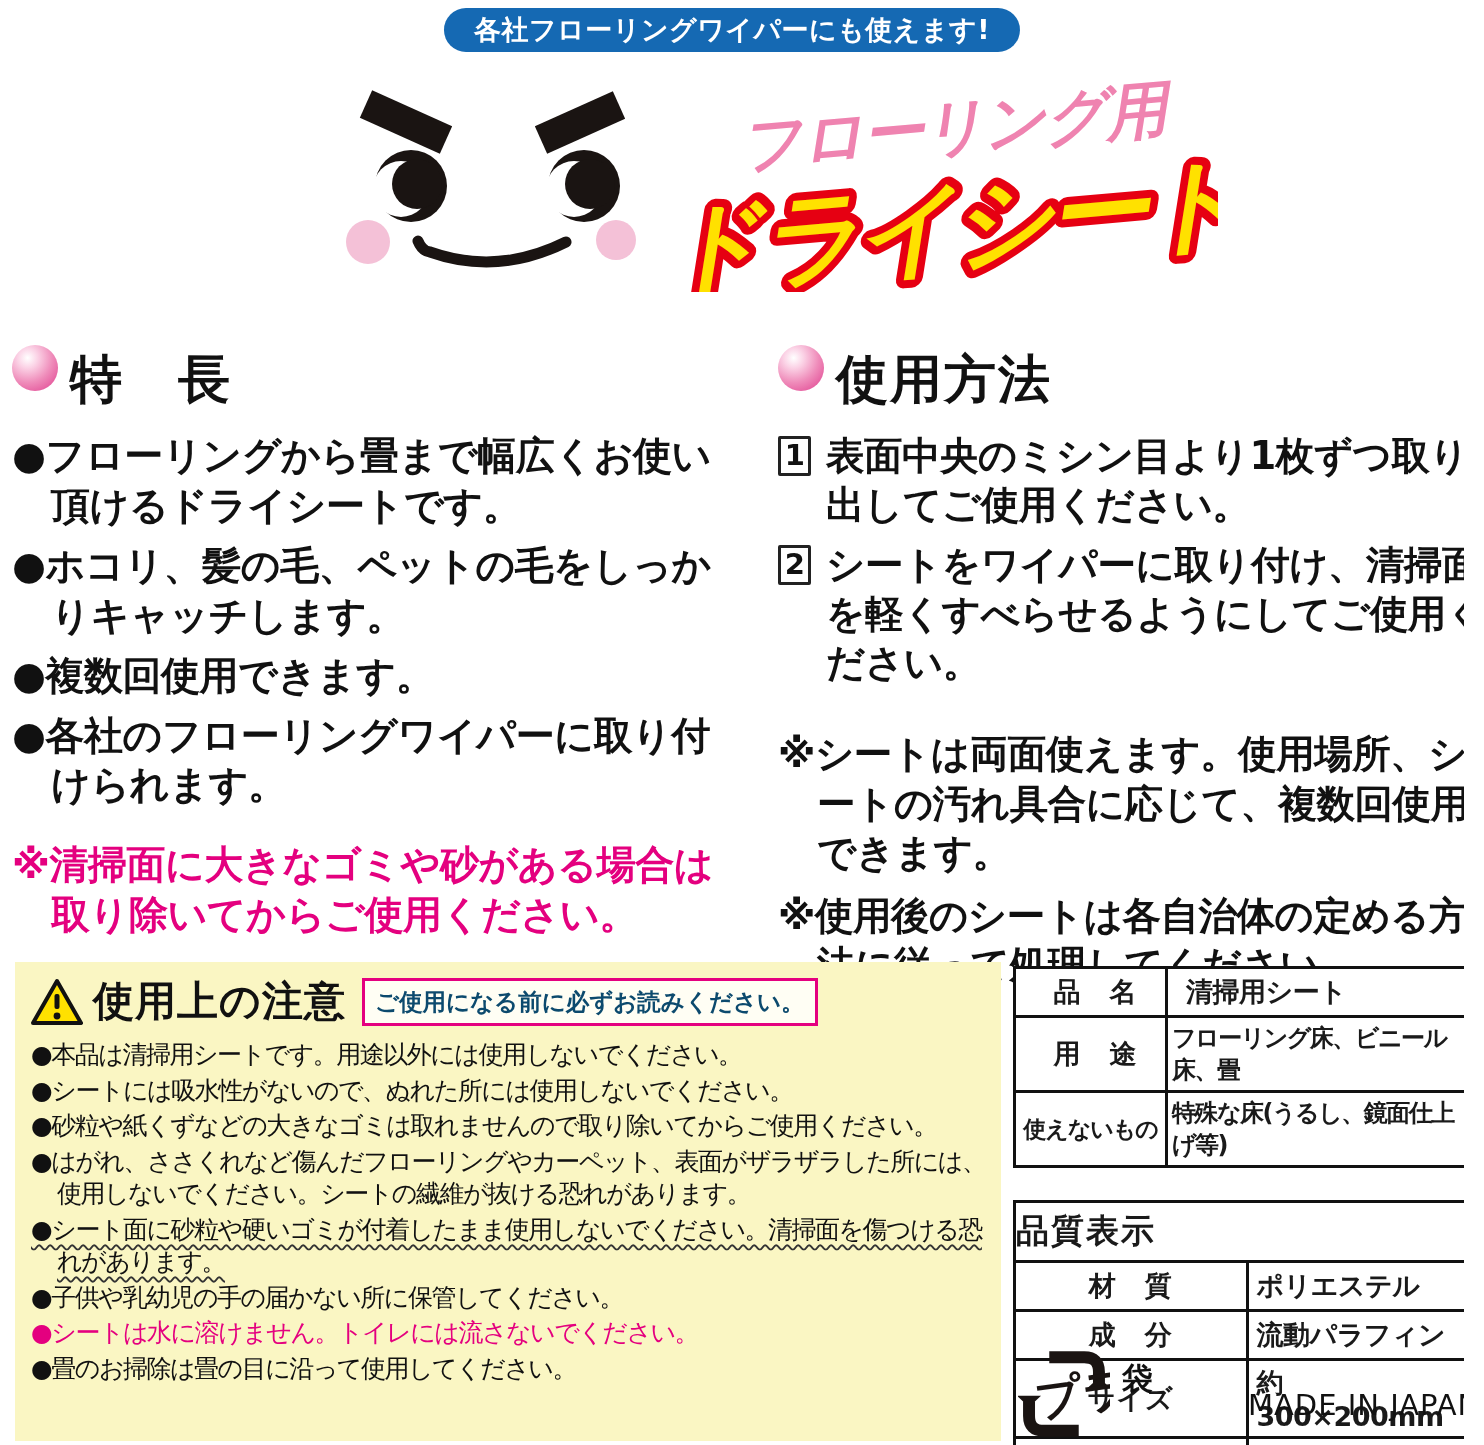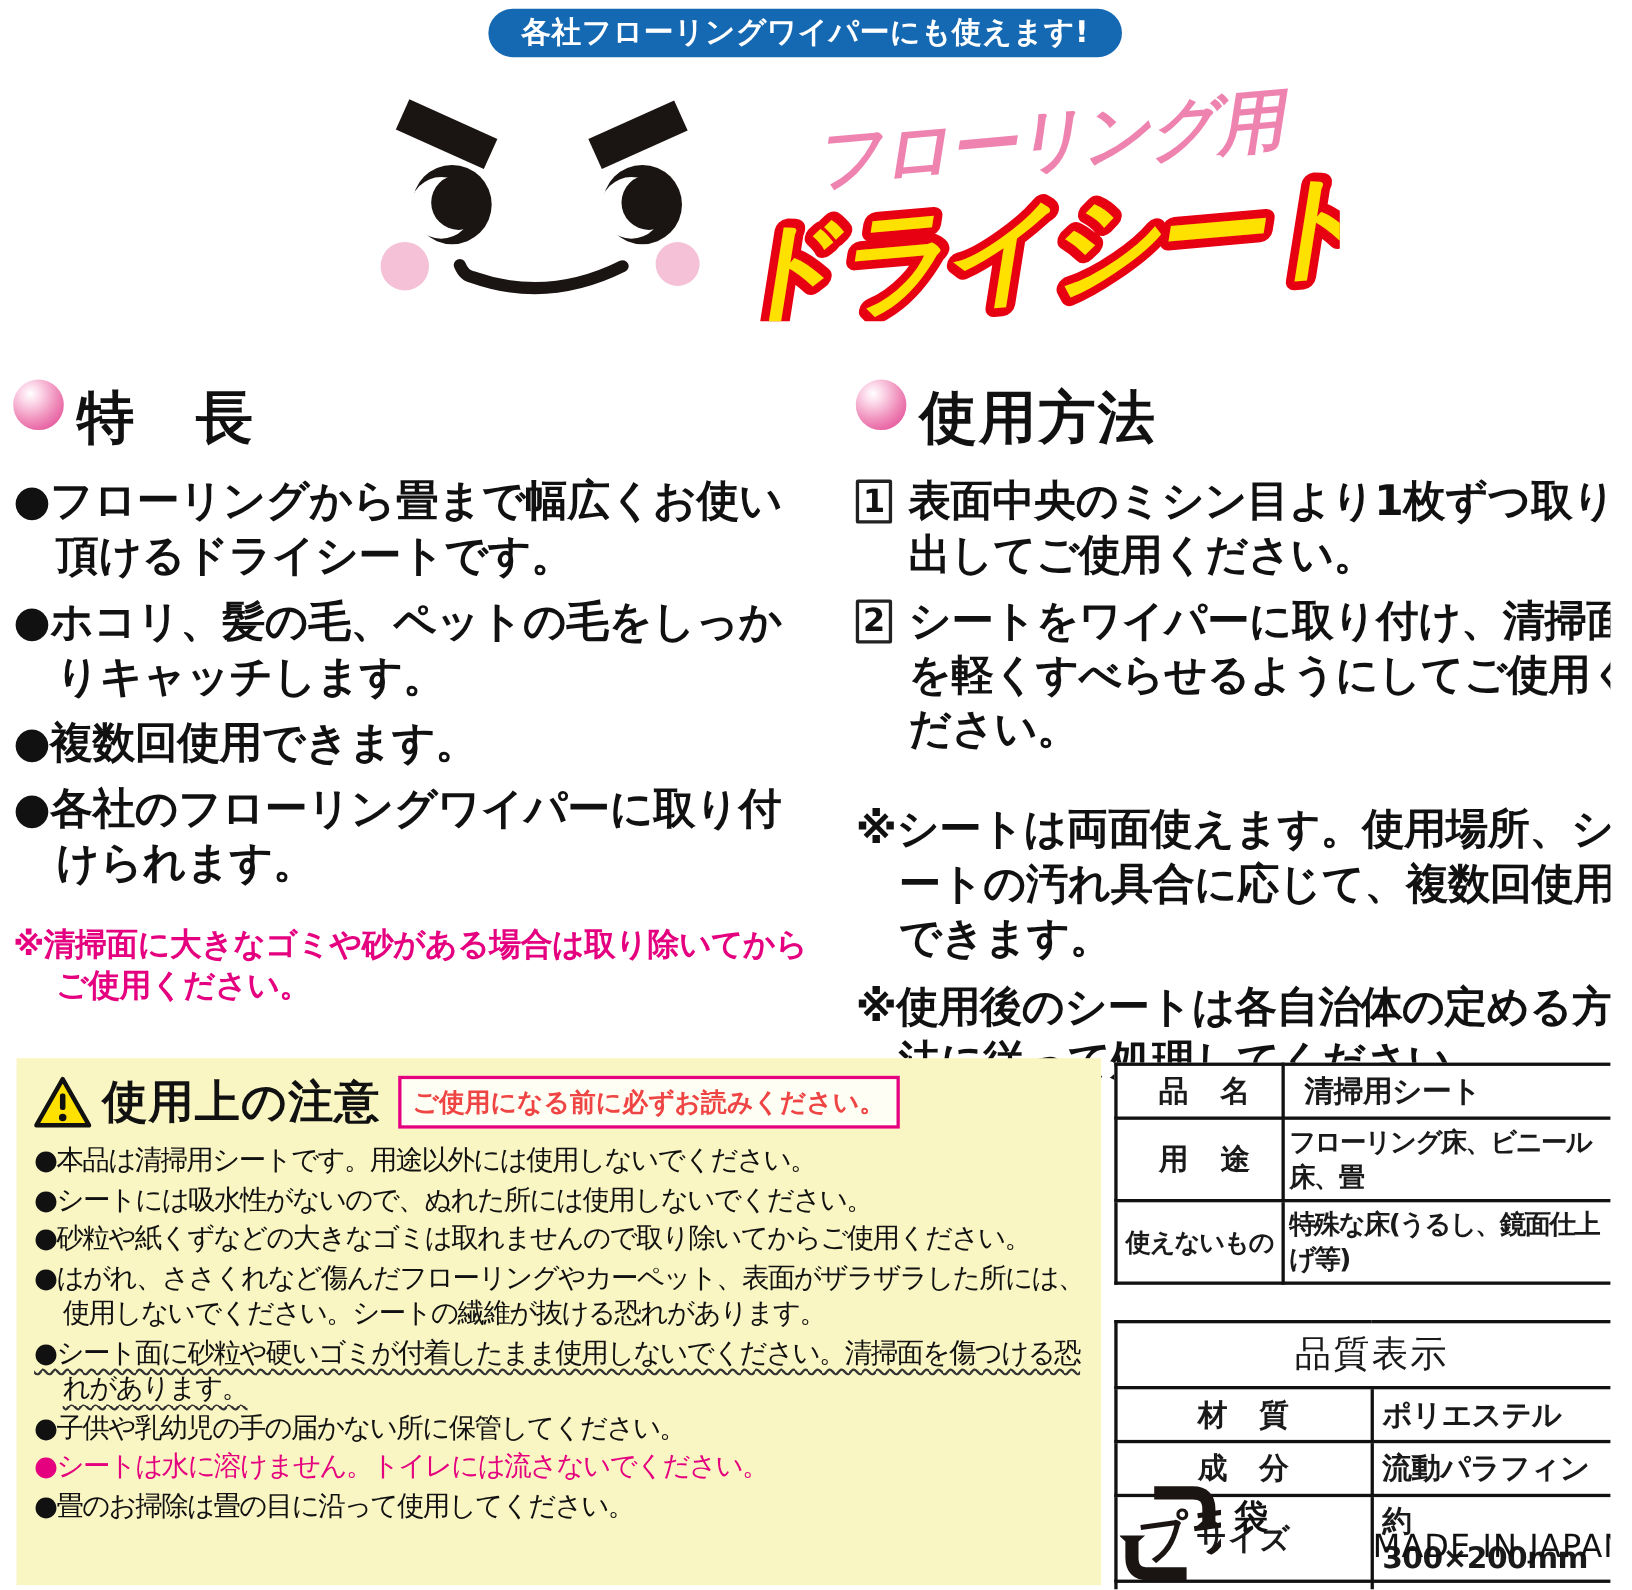--- a/index.html
+++ b/index.html
@@ -20,54 +20,54 @@
   .sec-head{display:flex;align-items:flex-start;gap:12px;margin-bottom:16px;}
   .ball{width:46px;height:46px;border-radius:50%;flex:0 0 auto;
     background:radial-gradient(circle at 34% 28%, #ffffff 0%, #fbd3e6 22%, #ef8cba 55%, #e4559b 85%, #d94490 100%);}
   .sec-title{font-size:52px;font-weight:900;letter-spacing:2px;color:#111;}
 
   .features{left:12px;top:345px;width:728px;}
   .usage{left:778px;top:345px;width:712px;}
 
   .bullet{font-size:39px;line-height:1.28;font-weight:600;letter-spacing:-0.5px;
     padding-left:39px;text-indent:-39px;margin-bottom:10px;color:#111;}
-  .note-pink{color:#e4007f;font-size:29px;line-height:1.28;font-weight:600;letter-spacing:-0.5px;
+  .note-pink{color:#e4007f;font-size:39px;line-height:1.28;font-weight:600;letter-spacing:-0.5px;
     padding-left:39px;text-indent:-39px;margin-top:30px;}
 
   .step{position:relative;padding-left:48px;font-size:38.5px;line-height:1.28;font-weight:600;
     letter-spacing:-0.5px;margin-bottom:10px;color:#111;}
   .stepnum{position:absolute;left:0;top:5px;width:33px;height:40px;border:3px solid #222;
     display:flex;align-items:center;justify-content:center;font-size:29px;font-weight:600;
     box-sizing:border-box;border-radius:2px;}
   .usage-notes{margin-top:42px;}
   .unote{font-size:38.5px;line-height:1.28;font-weight:600;letter-spacing:-0.5px;
     padding-left:39px;text-indent:-39px;margin-bottom:14px;color:#111;}
 
   
   .caution{position:absolute;left:15px;top:962px;width:986px;height:479px;background:#faf6c3;
     box-sizing:border-box;padding:12px 14px 8px 16px;}
   .caution-head{display:flex;align-items:center;margin-bottom:10px;}
   .caution-title{font-size:41px;font-weight:900;color:#111;margin-left:10px;letter-spacing:1px;}
-  .read-first{margin-left:16px;border:3px solid #e4007f;color:#ef4444;font-weight:bold;
+  .read-first{margin-left:16px;border:3px solid #e4007f;color:#0c4a6e;font-weight:bold;
     font-size:23.5px;padding:5px 10px;background:#fffef4;white-space:nowrap;}
   .citem{font-size:25px;line-height:1.3;font-weight:500;letter-spacing:-1.5px;
     padding-left:26px;text-indent:-26px;margin-bottom:3px;color:#111;}
   .citem.magenta{color:#e4007f;}
   .citem.wavy{text-decoration:underline wavy #333 1.5px;text-underline-offset:6px;}
 
   
   .tables{position:absolute;left:1013px;top:966px;width:468px;}
   table{border-collapse:collapse;width:468px;table-layout:fixed;background:#fff;}
   td,th{border:3px solid #111;padding:4px 8px;box-sizing:border-box;}
   .lbl{width:152px;text-align:center;font-size:27px;font-weight:600;letter-spacing:1px;}
   .lbl.small{font-size:23px;letter-spacing:-1px;padding:4px 2px;}
   .val{font-size:27px;font-weight:600;letter-spacing:-0.5px;}
   .val.tight{font-size:24px;letter-spacing:-1.5px;padding:4px 4px;}
   .qtable{margin-top:32px;}
-  .qtitle{text-align:center;font-size:33px;font-weight:400;letter-spacing:2px;padding:6px 0;}
+  .qtitle{font-size:33px;font-weight:700;letter-spacing:2px;padding:6px 0;}
   .qtable .lbl{width:140px;}
   .qtable td{height:49px;}
   .ptable td{height:49px;padding-left:18px;}
 
   
   .recycle{position:absolute;left:1018px;top:1346px;}
   .bag{position:absolute;left:1122px;top:1358px;font-size:31px;font-weight:600;color:#111;}
   .madein{position:absolute;left:1248px;top:1388px;font-size:29px;letter-spacing:1px;color:#111;
     font-weight:500;white-space:nowrap;}
 </style>

